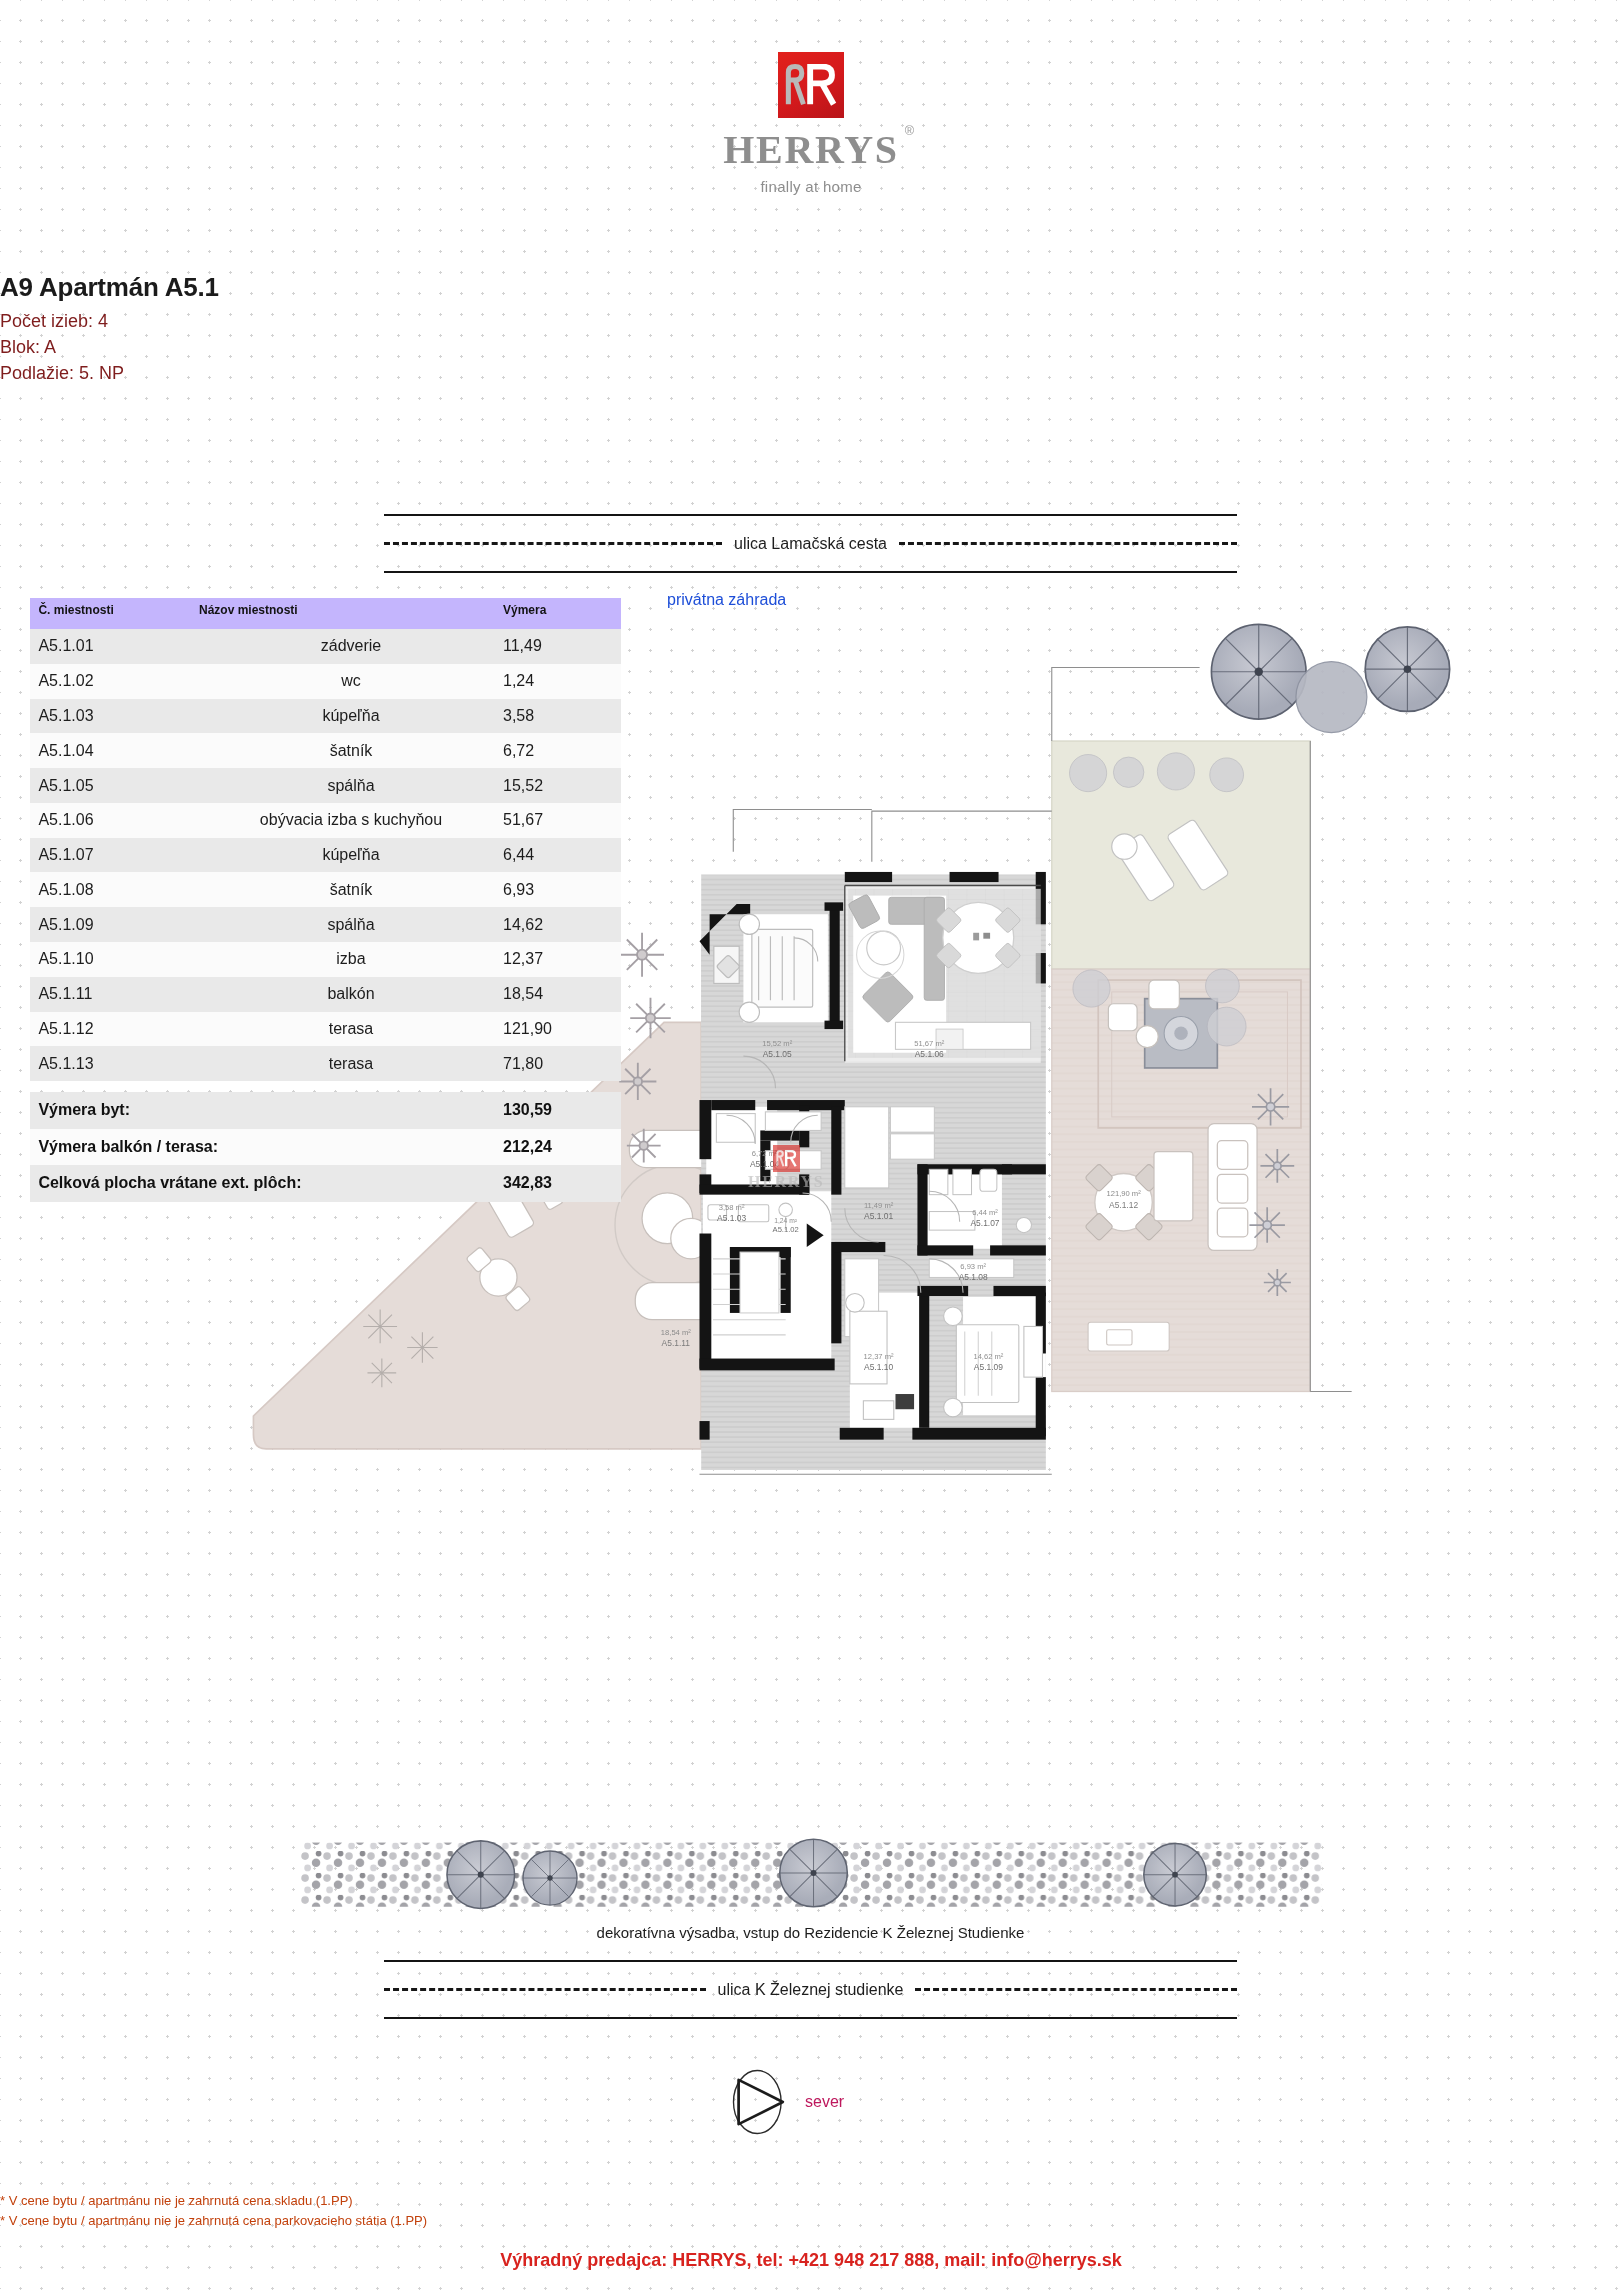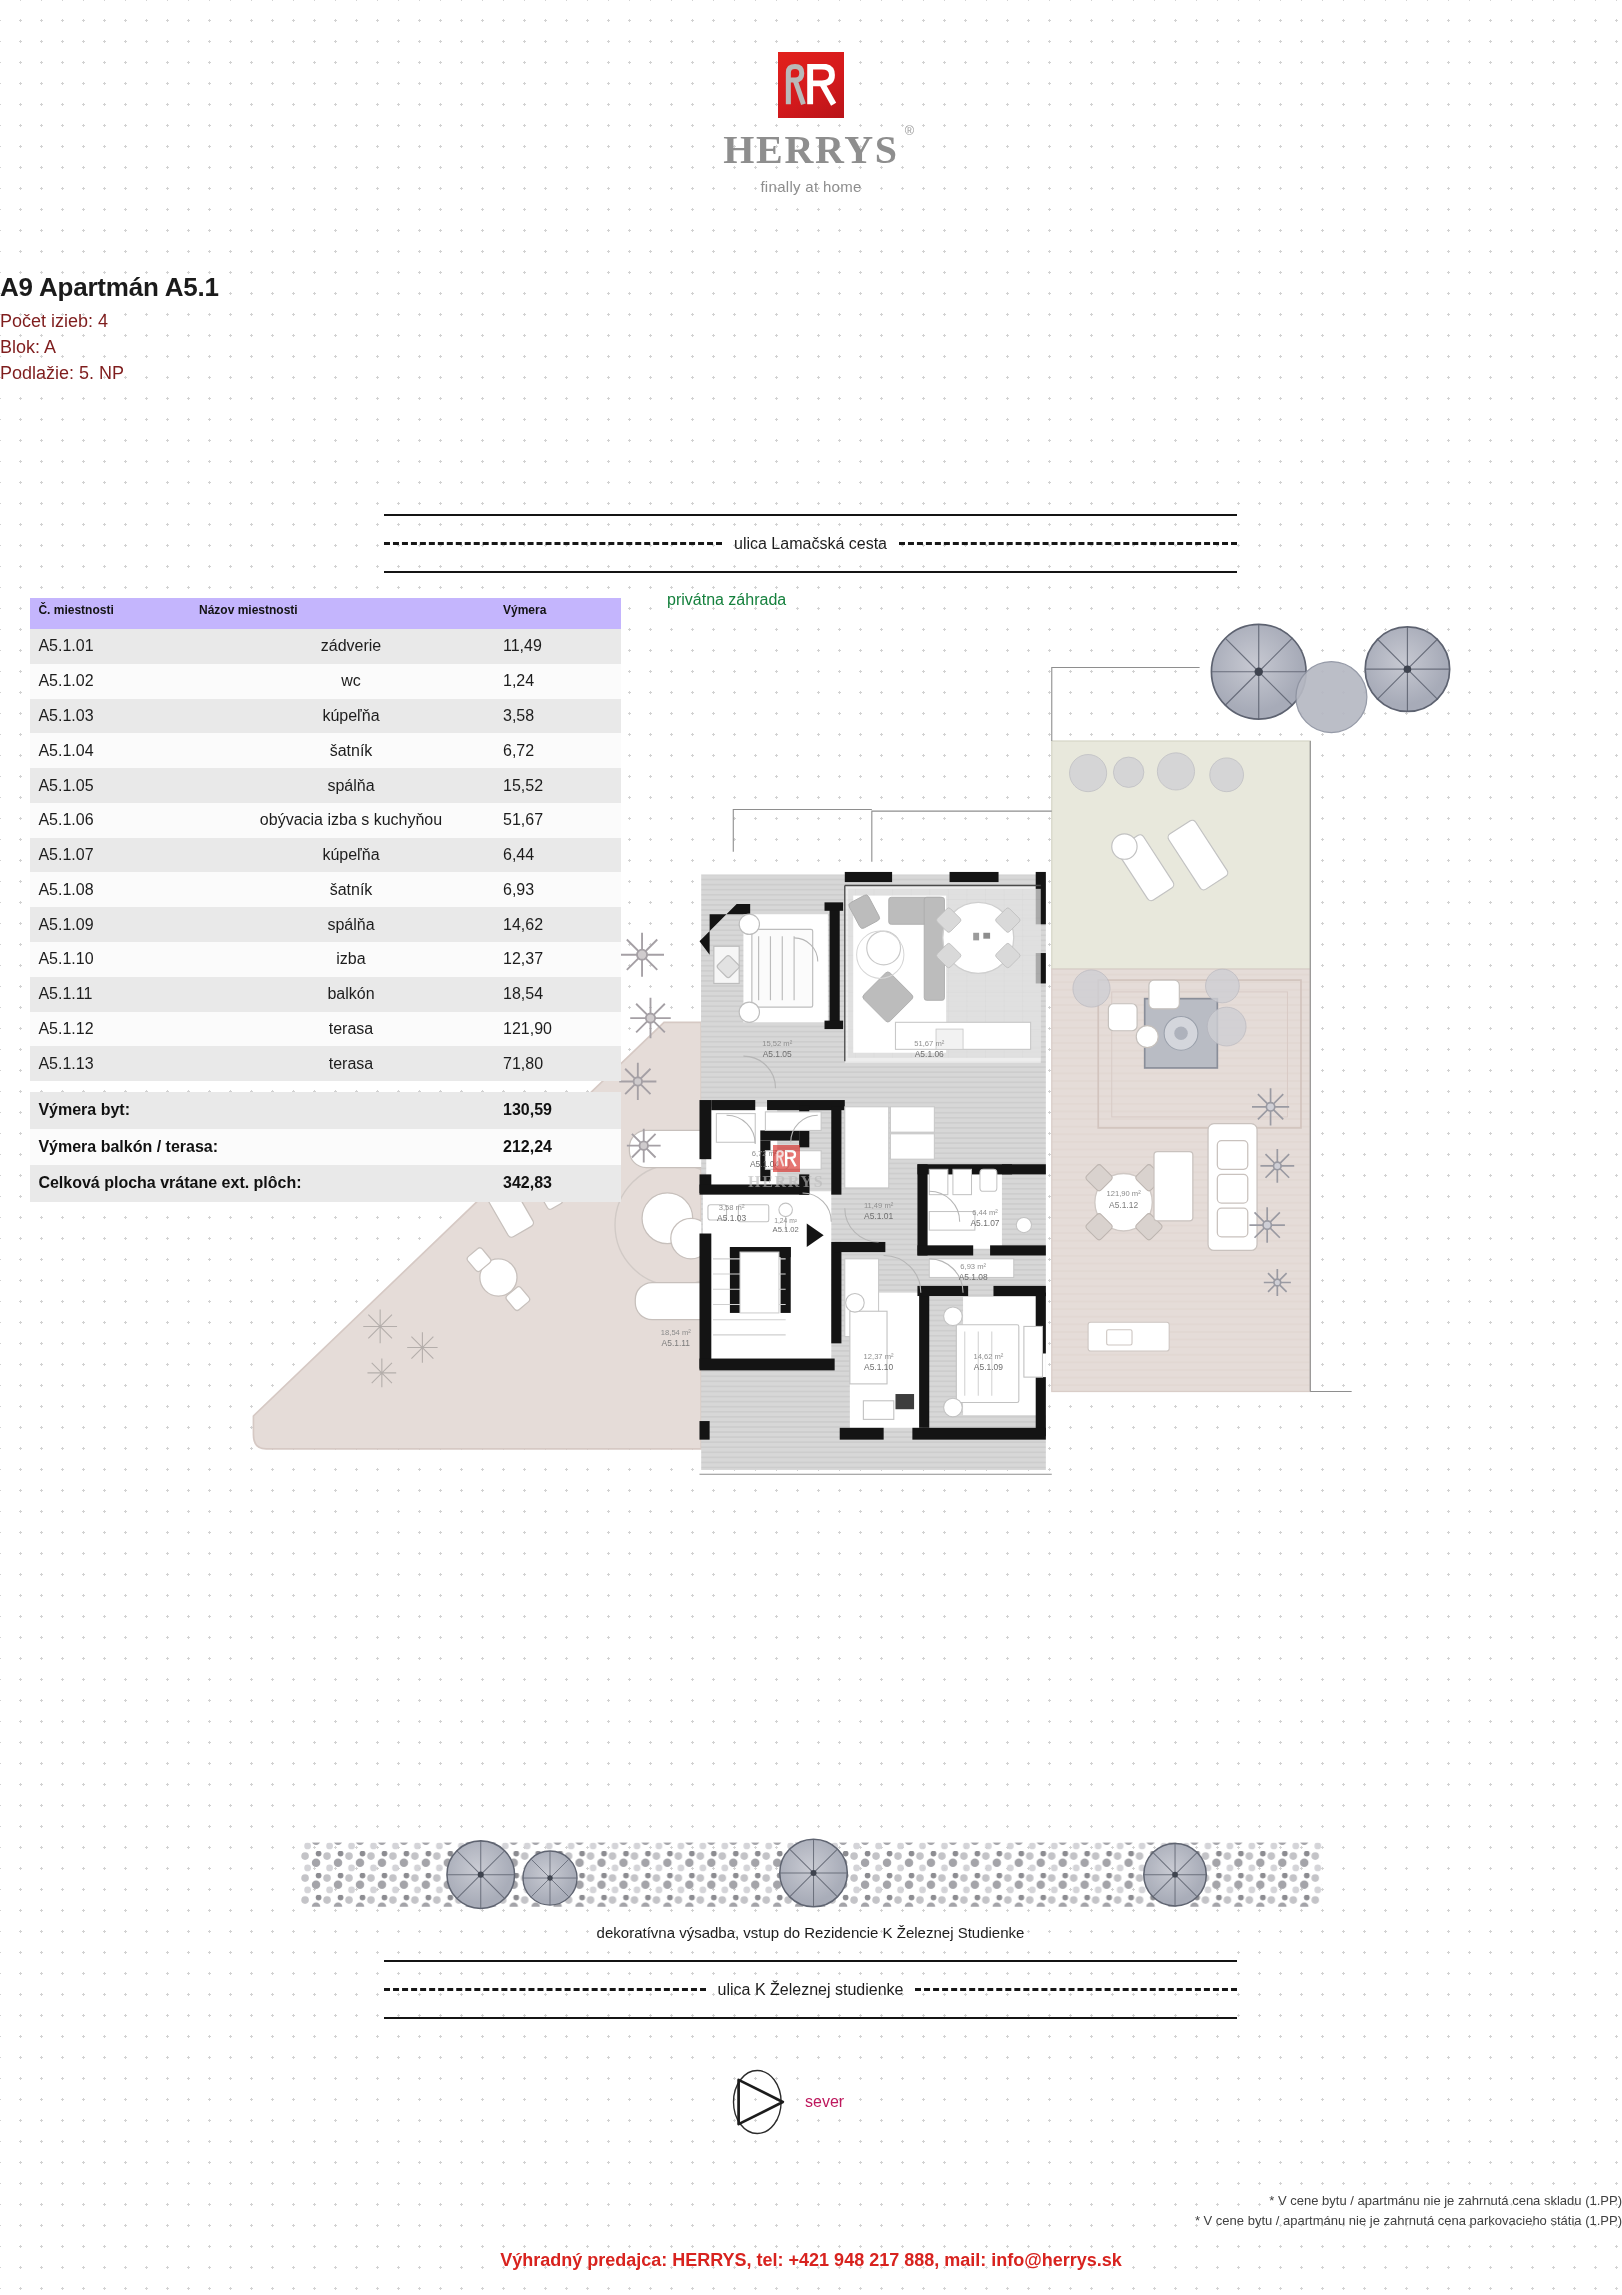--- a/index.html
+++ b/index.html
@@ -65,21 +65,21 @@
   .road-solid { height: 0; border-top: 2.5px solid #141414; }
   .road-center {
     display: flex; align-items: center; gap: 12px;
     margin: 18.6px 0; font-size: 16px; color: #1d1d1d; white-space: nowrap;
   }
   .road-dash { flex: 1 1 auto; height: 0; border-top: 3.4px dashed #171717; }
   .road-label { flex: 0 0 auto; }
 
   #garden-label {
     position: absolute; left: 667px; top: 591px;
-    font-size: 16px; color: #15803d;
+    font-size: 16px; color: #1d4ed8;
   }
   #decor-label {
     position: absolute; left: 384px; right: 0; top: 1924px; width: 853px;
     text-align: center; font-size: 15px; color: #1d1d1d;
   }
 
   
   #room-table {
     position: absolute; left: 30px; top: 598px; width: 591px;
     border-collapse: collapse; font-size: 16px; color: #1d1d1d;
@@ -114,21 +114,21 @@
 
   
   #compass { position: absolute; left: 725px; top: 2068px; width: 177px; height: 76px; }
   #compass svg { height: 68px; width: 68px; display: block; }
   #compass-wrap { display: flex; align-items: center; gap: 12px; }
   #compass-label { font-size: 16px; color: #be185d; }
 
   
   #footnotes {
     position: absolute; left: 0; right: 0; top: 2191px;
-    text-align: right; font-size: 13px; color: #404040; line-height: 1.5;
+    text-align: left; font-size: 13px; color: #c2410c; line-height: 1.5;
   }
   #contact {
     position: absolute; left: 0; right: 0; top: 2250px;
     text-align: center; font-size: 18px; font-weight: 700; color: #d8231f;
   }
 
   
   #plan-watermark {
     position: absolute; left: 748px; top: 1145px;
     display: flex; flex-direction: column; align-items: center; opacity: .62;

